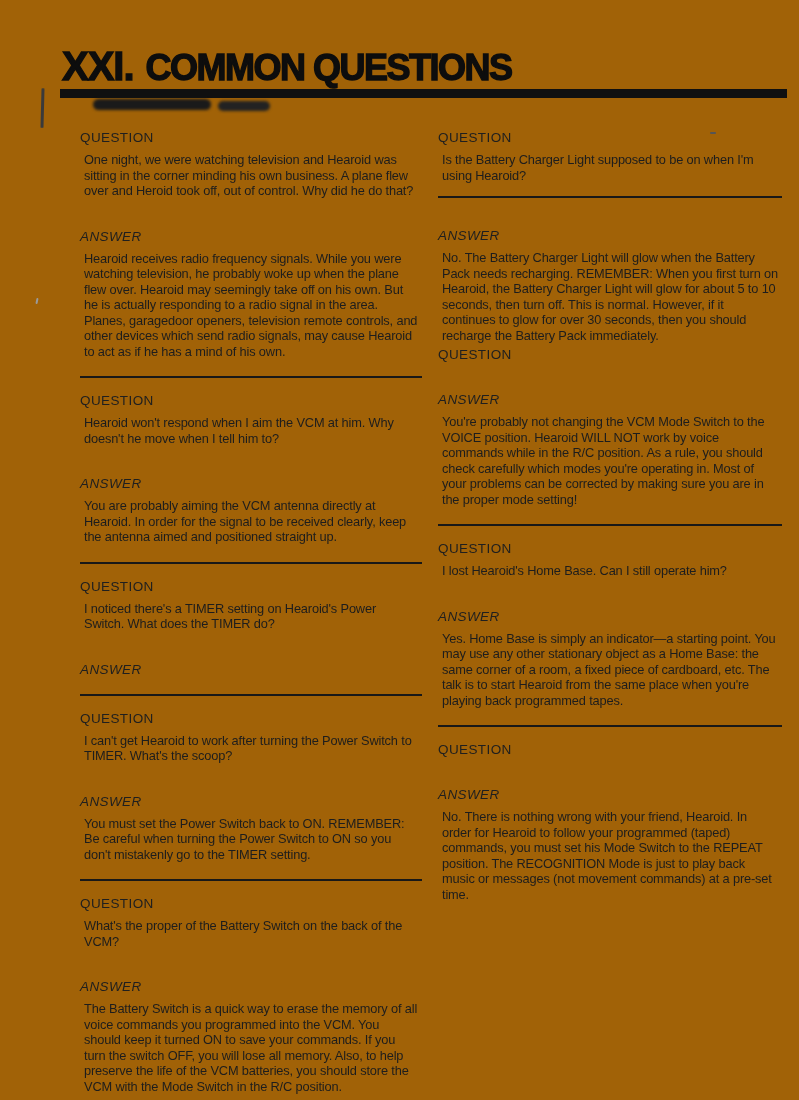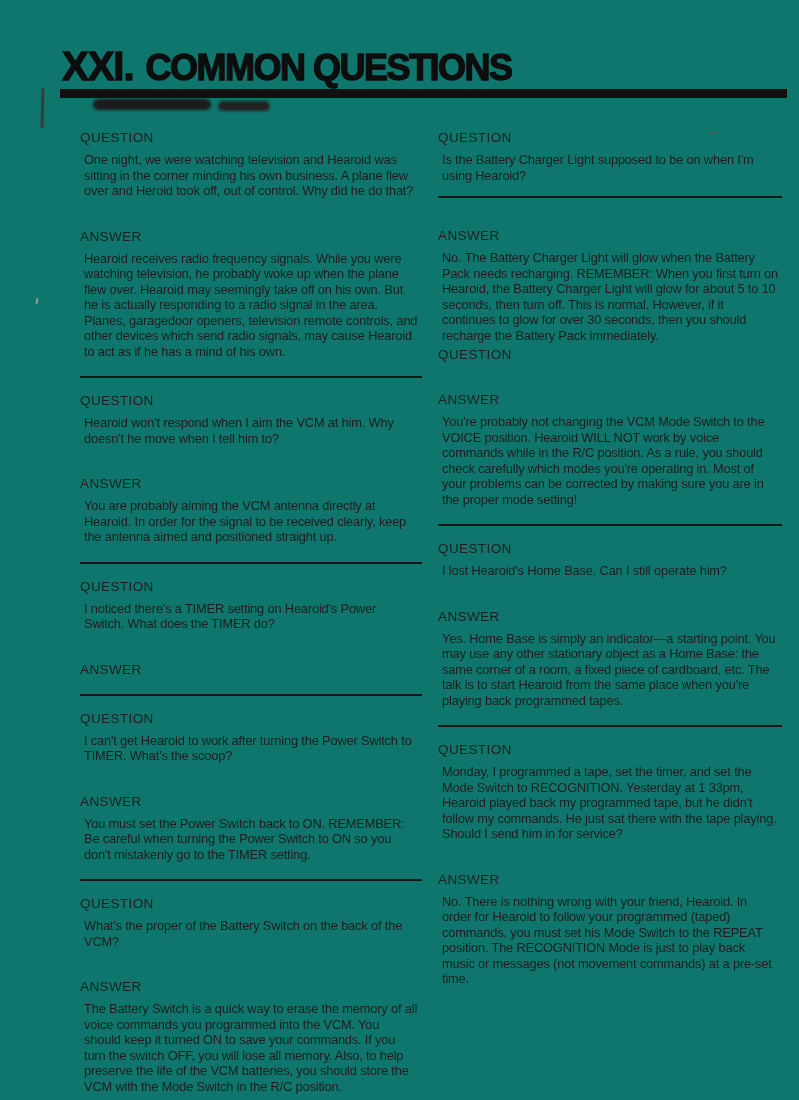--- a/index.html
+++ b/index.html
@@ -6,21 +6,21 @@
   body {
     width: 799px; height: 1100px;
     background: #ffffff;
     font-family: "Liberation Sans", sans-serif;
     color: #1b1b1b;
     overflow: hidden;
     position: relative;
   }
   .page {
     position: absolute; inset: 0;
-    background: #0f766e;
+    background: #a16207;
   }
 
   
   .title-block {
     position: absolute; left: 62px; top: 44px;
     white-space: nowrap;
     color: #0d0d0d;
     font-weight: bold;
     letter-spacing: -1px;
     -webkit-text-stroke: 1.3px #0d0d0d;
@@ -70,21 +70,21 @@
   .col-left  { left: 80px;  width: 342px; }
   .col-right { left: 438px; width: 344px; }
 
   .qa-label {
     margin: 0 0 7px 0;
     font-size: 13.5px;
     font-weight: 400;
     letter-spacing: 0.4px;
     color: #1f1f1f;
   }
-  .a-label { margin-top: 30px; }
+  .a-label { margin-top: 30px; font-style: italic; }
   .qa-text {
     margin: 4px;
     font-size: 12.8px;
     line-height: 15.5px;
     letter-spacing: -0.15px;
     color: #1d1d1d;
   }
   .divider {
     border: none;
     border-top: 2px solid #181818;
@@ -177,21 +177,20 @@
     <h3 class="qa-label q-label">QUESTION</h3>
     <p class="qa-text q-text">I lost Hearoid's Home Base. Can I still operate him?</p>
 
     <h3 class="qa-label a-label">ANSWER</h3>
     <p class="qa-text a-text">Yes. Home Base is simply an indicator—a starting point. You may use any other stationary object as a Home Base: the same corner of a room, a fixed piece of cardboard, etc. The talk is to start Hearoid from the same place when you're playing back programmed tapes.</p>
     <hr class="divider end">
   </section>
 
   <section class="qa-item">
     <h3 class="qa-label q-label">QUESTION</h3>
-    <p class="qa-text q-text">Monday, I programmed a tape, set the timer, and set the Mode Switch to RECOGNITION. Yesterday at 1 33pm, Hearoid played back my programmed tape, but he didn't follow my commands. He just sat there with the tape playing. Should I send him in for service?</p>
 
     <h3 class="qa-label a-label">ANSWER</h3>
     <p class="qa-text a-text">No. There is nothing wrong with your friend, Hearoid. In order for Hearoid to follow your programmed (taped) commands, you must set his Mode Switch to the REPEAT position. The RECOGNITION Mode is just to play back music or messages (not movement commands) at a pre-set time.</p>
 
   </section>
 </div>
 
 </div>
 
 </body></html>

